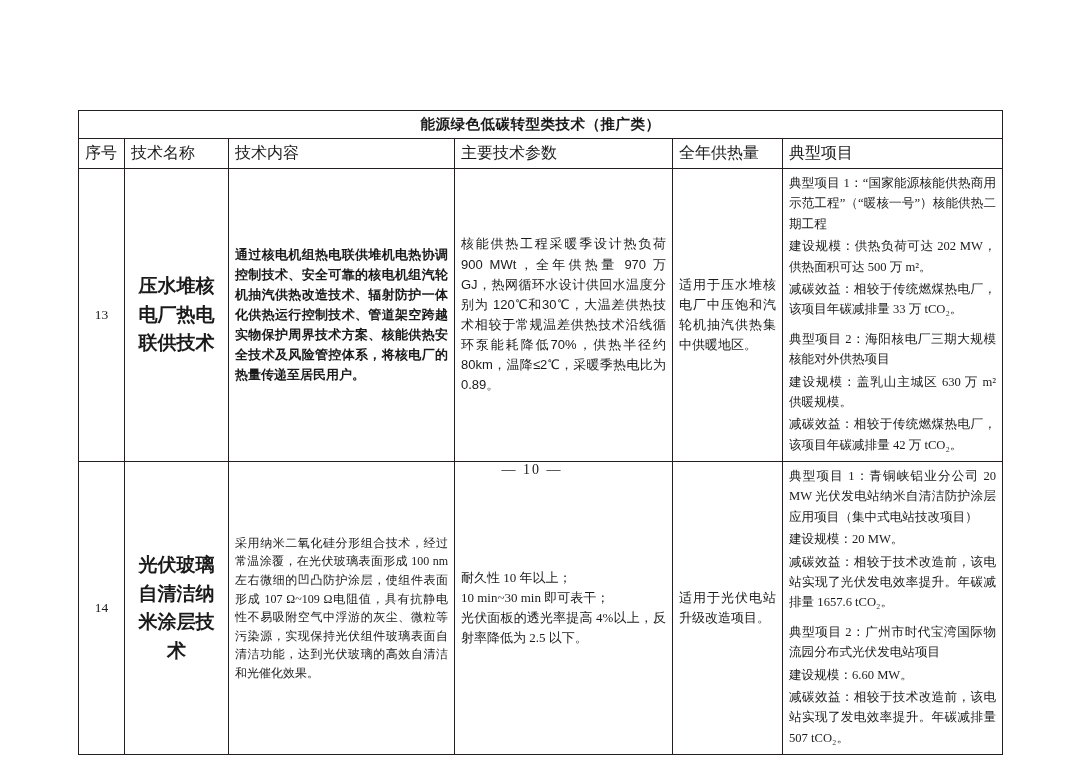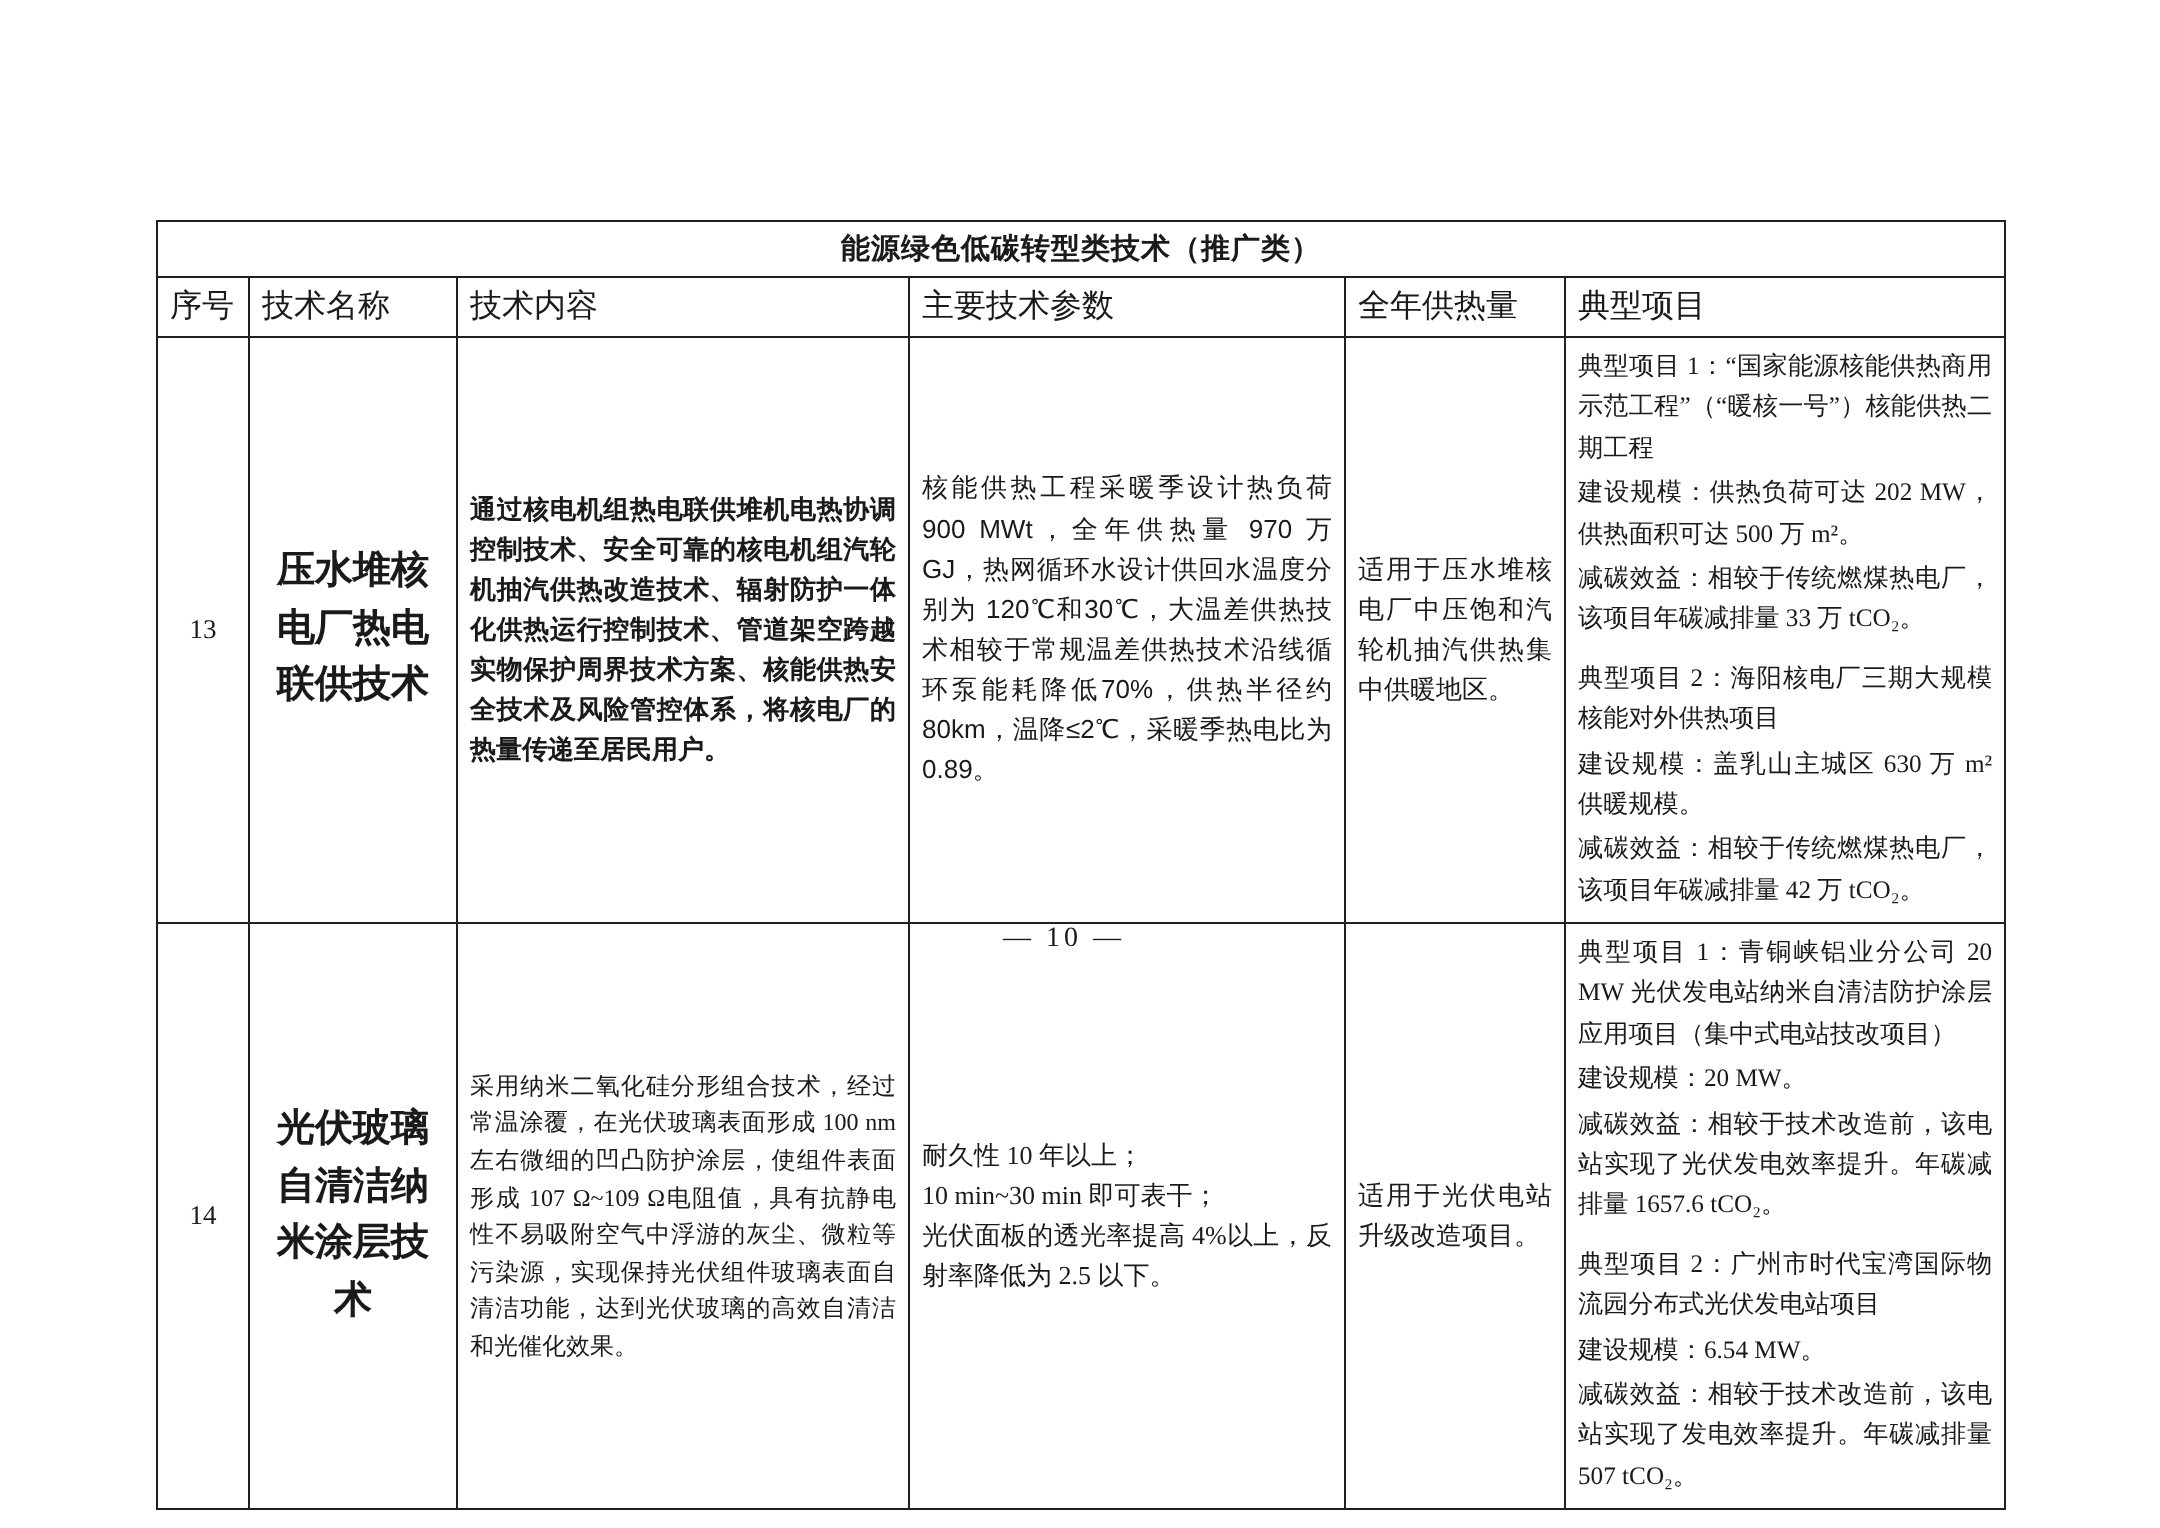--- a/index.html
+++ b/index.html
@@ -179,21 +179,21 @@
         <td class="cell-content normal">采用纳米二氧化硅分形组合技术，经过常温涂覆，在光伏玻璃表面形成 100 nm 左右微细的凹凸防护涂层，使组件表面形成 107 Ω~109 Ω电阻值，具有抗静电性不易吸附空气中浮游的灰尘、微粒等污染源，实现保持光伏组件玻璃表面自清洁功能，达到光伏玻璃的高效自清洁和光催化效果。</td>
         <td class="cell-param" style="white-space: pre-line;">耐久性 10 年以上；
 10 min~30 min 即可表干；
 光伏面板的透光率提高 4%以上，反射率降低为 2.5 以下。</td>
         <td class="cell-scope">适用于光伏电站升级改造项目。</td>
         <td class="cell-proj">
           <p>典型项目 1：青铜峡铝业分公司 20 MW 光伏发电站纳米自清洁防护涂层应用项目（集中式电站技改项目）</p>
           <p>建设规模：20 MW。</p>
           <p>减碳效益：相较于技术改造前，该电站实现了光伏发电效率提升。年碳减排量 1657.6 tCO₂。</p>
           <p class="gap">典型项目 2：广州市时代宝湾国际物流园分布式光伏发电站项目</p>
-          <p>建设规模：6.54 MW。</p>
+          <p>建设规模：6.60 MW。</p>
           <p>减碳效益：相较于技术改造前，该电站实现了发电效率提升。年碳减排量 507 tCO₂。</p>
         </td>
       </tr>
     </tbody>
   </table>
 
   <div class="page-number">— 10 —</div>
 </div>
 
 </body></html>

